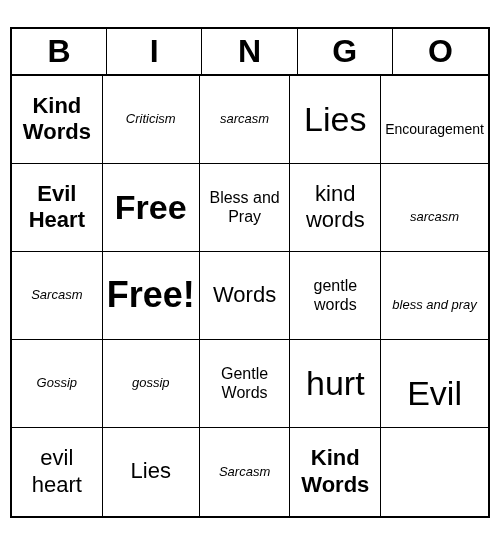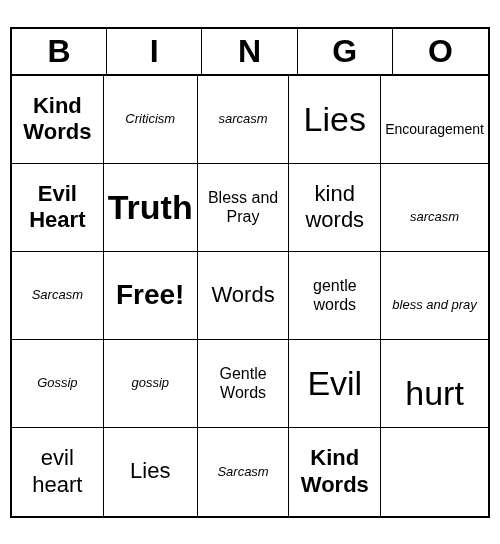--- a/index.html
+++ b/index.html
@@ -53,21 +53,21 @@
     .bingo-cell:nth-child(n+21) {
       border-bottom: none;
     }
     .bingo-cell span {
       display: block;
     }
     .size-small { font-size: 14px; }
     .size-normal { font-size: 13px; font-style: italic; }
     .size-medium { font-size: 16px; }
     .size-large { font-size: 22px; }
-    .size-xlarge { font-size: 28px; }
+    .size-xlarge { font-size: 36px; }
     .size-xxlarge { font-size: 34px; }
     .bold { font-weight: bold; }
   </style>
 </head>
 <body>
 
 <div class="bingo-container">
   <div class="bingo-header">
   <div class="bingo-header-cell">B</div>
       <div class="bingo-header-cell">I</div>
@@ -88,21 +88,21 @@
       <div class="bingo-cell">
         <span class="size-xxlarge">Lies</span>
       </div>
       <div class="bingo-cell">
         <span class="size-small">Encouragement</span>
       </div>
       <div class="bingo-cell">
         <span class="size-large bold">Evil Heart</span>
       </div>
       <div class="bingo-cell">
-        <span class="size-xxlarge bold">Truth</span>
+        <span class="size-xxlarge bold">Free</span>
       </div>
       <div class="bingo-cell">
         <span class="size-medium">Bless and Pray</span>
       </div>
       <div class="bingo-cell">
         <span class="size-large">kind words</span>
       </div>
       <div class="bingo-cell">
         <span class="size-normal">sarcasm</span>
       </div>
@@ -124,24 +124,24 @@
       <div class="bingo-cell">
         <span class="size-normal">Gossip</span>
       </div>
       <div class="bingo-cell">
         <span class="size-normal">gossip</span>
       </div>
       <div class="bingo-cell">
         <span class="size-medium">Gentle Words</span>
       </div>
       <div class="bingo-cell">
-        <span class="size-xxlarge">Evil</span>
+        <span class="size-xxlarge">hurt</span>
       </div>
       <div class="bingo-cell">
-        <span class="size-xxlarge">hurt</span>
+        <span class="size-xxlarge">Evil</span>
       </div>
       <div class="bingo-cell">
         <span class="size-large">evil heart</span>
       </div>
       <div class="bingo-cell">
         <span class="size-large">Lies</span>
       </div>
       <div class="bingo-cell">
         <span class="size-normal">Sarcasm</span>
       </div>

